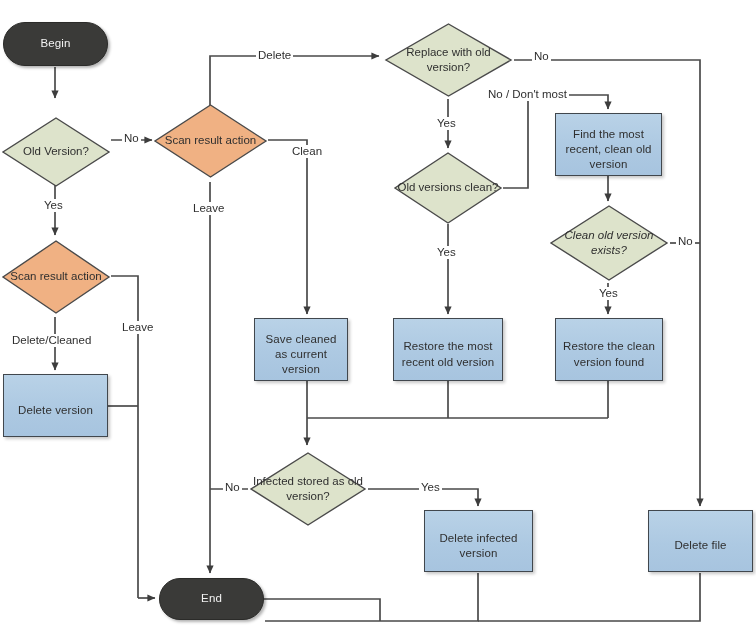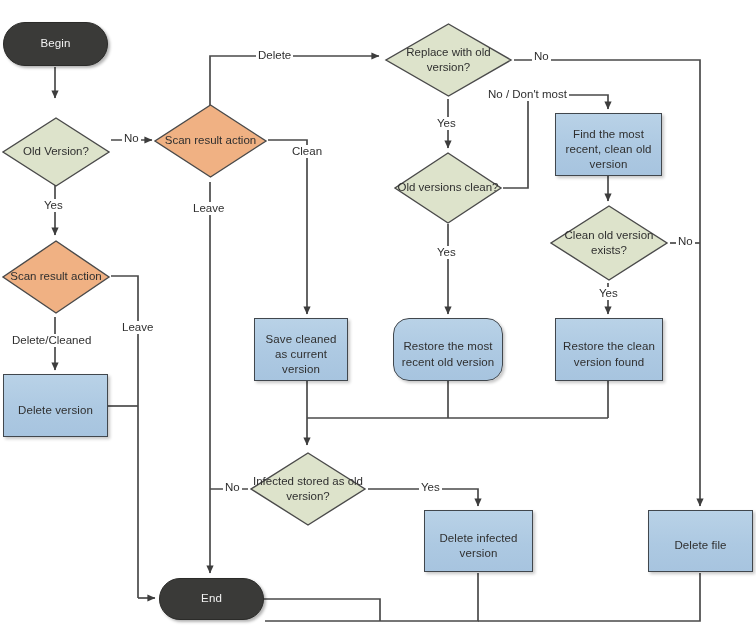--- a/index.html
+++ b/index.html
@@ -225,29 +225,29 @@
 
   <div class="diamond" style="left:392px; top:150px; width:112px; height:76px;">
     <svg class="shape" viewBox="0 0 112 76" preserveAspectRatio="none">
       <polygon points="56,3 109,38 56,73 3,38" fill="#dde3cb" stroke="#4a4a4a" stroke-width="1.4"></polygon>
     </svg>
     <div class="label">
         <span>Old versions clean?</span>
       </div>
   </div>
 
-  <div class="node process" style="left:393px; top:318px; width:110px; height:63px;border-radius:16px;">
+  <div class="node process" style="left:393px; top:318px; width:110px; height:63px;">
     <span class="txt">Restore the most recent old version</span>
   </div>
 
   <div class="node process" style="left:555px; top:113px; width:107px; height:63px;">
     <span class="txt">Find the most recent, clean old version</span>
   </div>
 
-  <div class="diamond" style="left:548px; top:203px; width:122px; height:80px;">
+  <div class="diamond" style="left:548px; top:203px; width:122px; height:80px;font-style:italic;">
     <svg class="shape" viewBox="0 0 122 80" preserveAspectRatio="none">
       <polygon points="61,3 119,40 61,77 3,40" fill="#dde3cb" stroke="#4a4a4a" stroke-width="1.4"></polygon>
     </svg>
     <div class="label">
         <span>Clean old version exists?</span>
       </div>
   </div>
 
   <div class="node process" style="left:555px; top:318px; width:108px; height:63px;">
     <span class="txt">Restore the clean version found</span>

